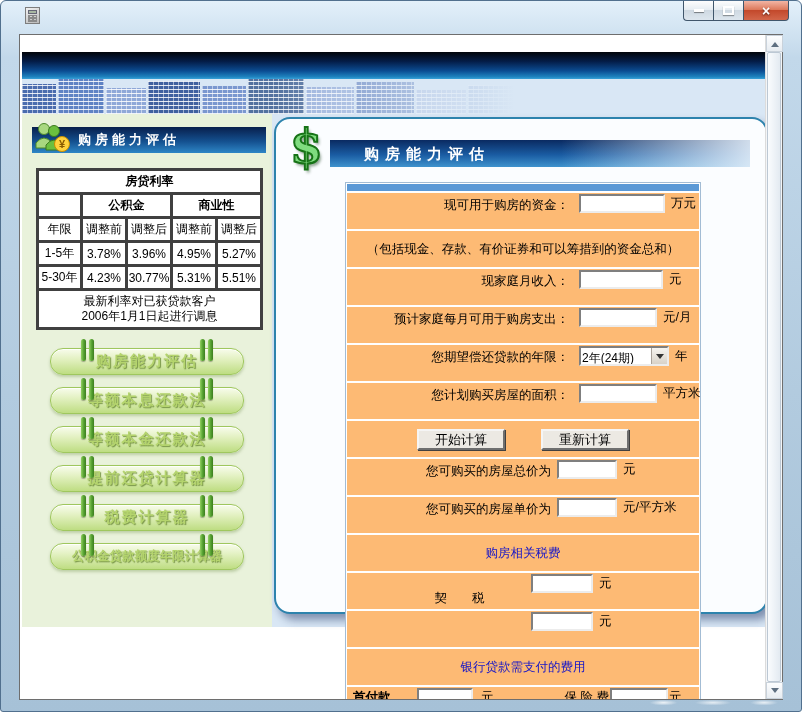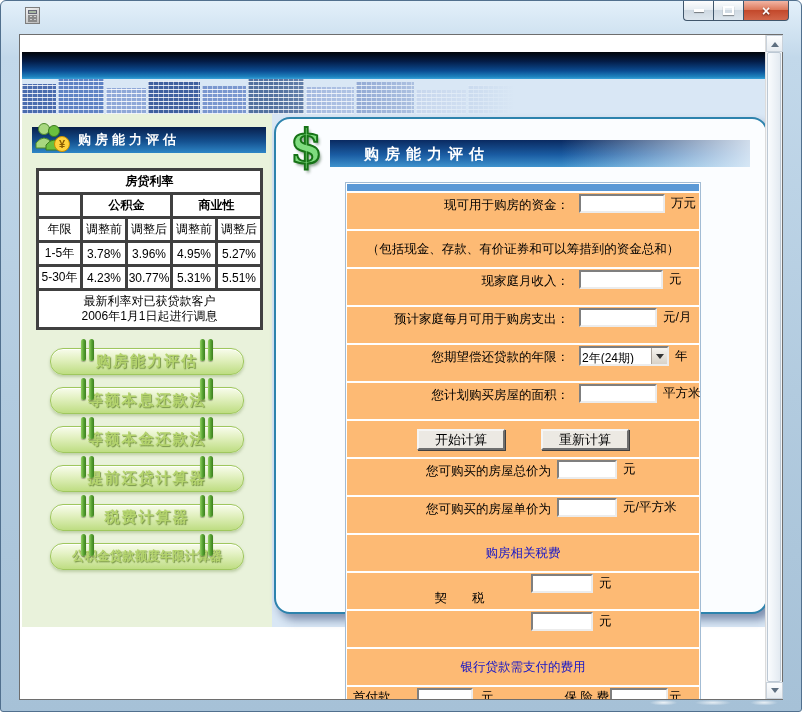--- a/index.html
+++ b/index.html
@@ -120,21 +120,21 @@
   .sel-text { flex:1; font-size:12px; padding:2px 0 0 1px; white-space:nowrap; overflow:hidden; }
   .sel-btn { width:16px; background:linear-gradient(180deg,#f6f4f0,#d8d2c8);
     border-left:1px solid #a9a29a; display:flex; align-items:center; justify-content:center; }
   .arrow-down { width:0; height:0; border:4px solid transparent; border-top:5px solid #333; margin-top:5px; }
   .btn-row { display:flex; align-items:center; justify-content:center; gap:36px; }
   .wbtn { width:88px; height:21px; font-size:13px; color:#000;
     border:2px solid; border-color:#f5f5f5 #6f6f6f #6f6f6f #f5f5f5;
     background:#ece9e3; box-shadow:1px 1px 0 #404040; cursor:pointer;
     font-family:"Liberation Sans","DejaVu Sans",sans-serif; }
   .g1 { position:absolute; left:6px; top:1px; display:flex; align-items:center; gap:8px; }
-  .g1 .lbl { width:56px; white-space:nowrap; }
+  .g1 .lbl { width:56px; white-space:nowrap;font-weight:bold; }
   .g2 { position:absolute; left:150px; top:1px; display:flex; align-items:center; gap:1px; }
   .g2 .lbl { width:112px; text-align:right; white-space:nowrap; }
   
   .watermark { position:absolute; left:640px; top:694px; width:150px; height:14px; pointer-events:none;
     background:
       radial-gradient(ellipse 20px 4px at 15% 55%, rgba(255,255,255,.8), transparent 70%),
       radial-gradient(ellipse 26px 4px at 48% 55%, rgba(255,255,255,.7), transparent 70%),
       radial-gradient(ellipse 20px 4px at 82% 55%, rgba(255,255,255,.75), transparent 70%);
     filter:blur(.5px); }
 </style>

